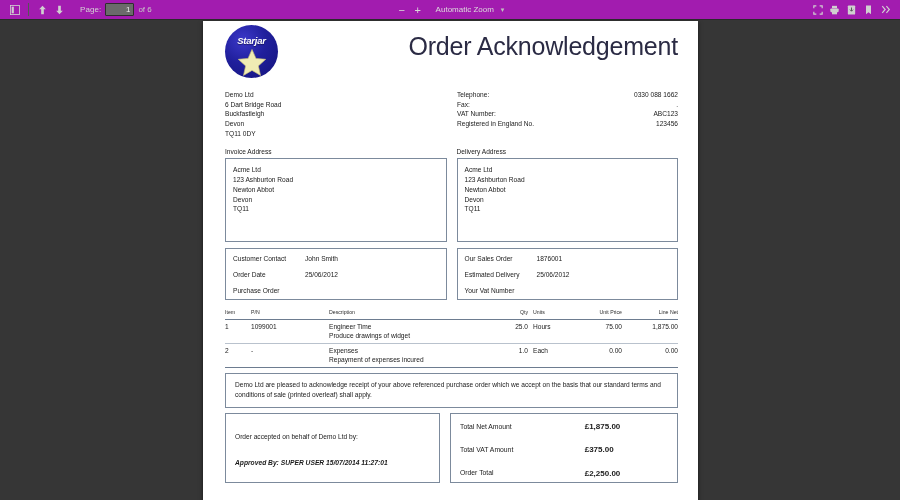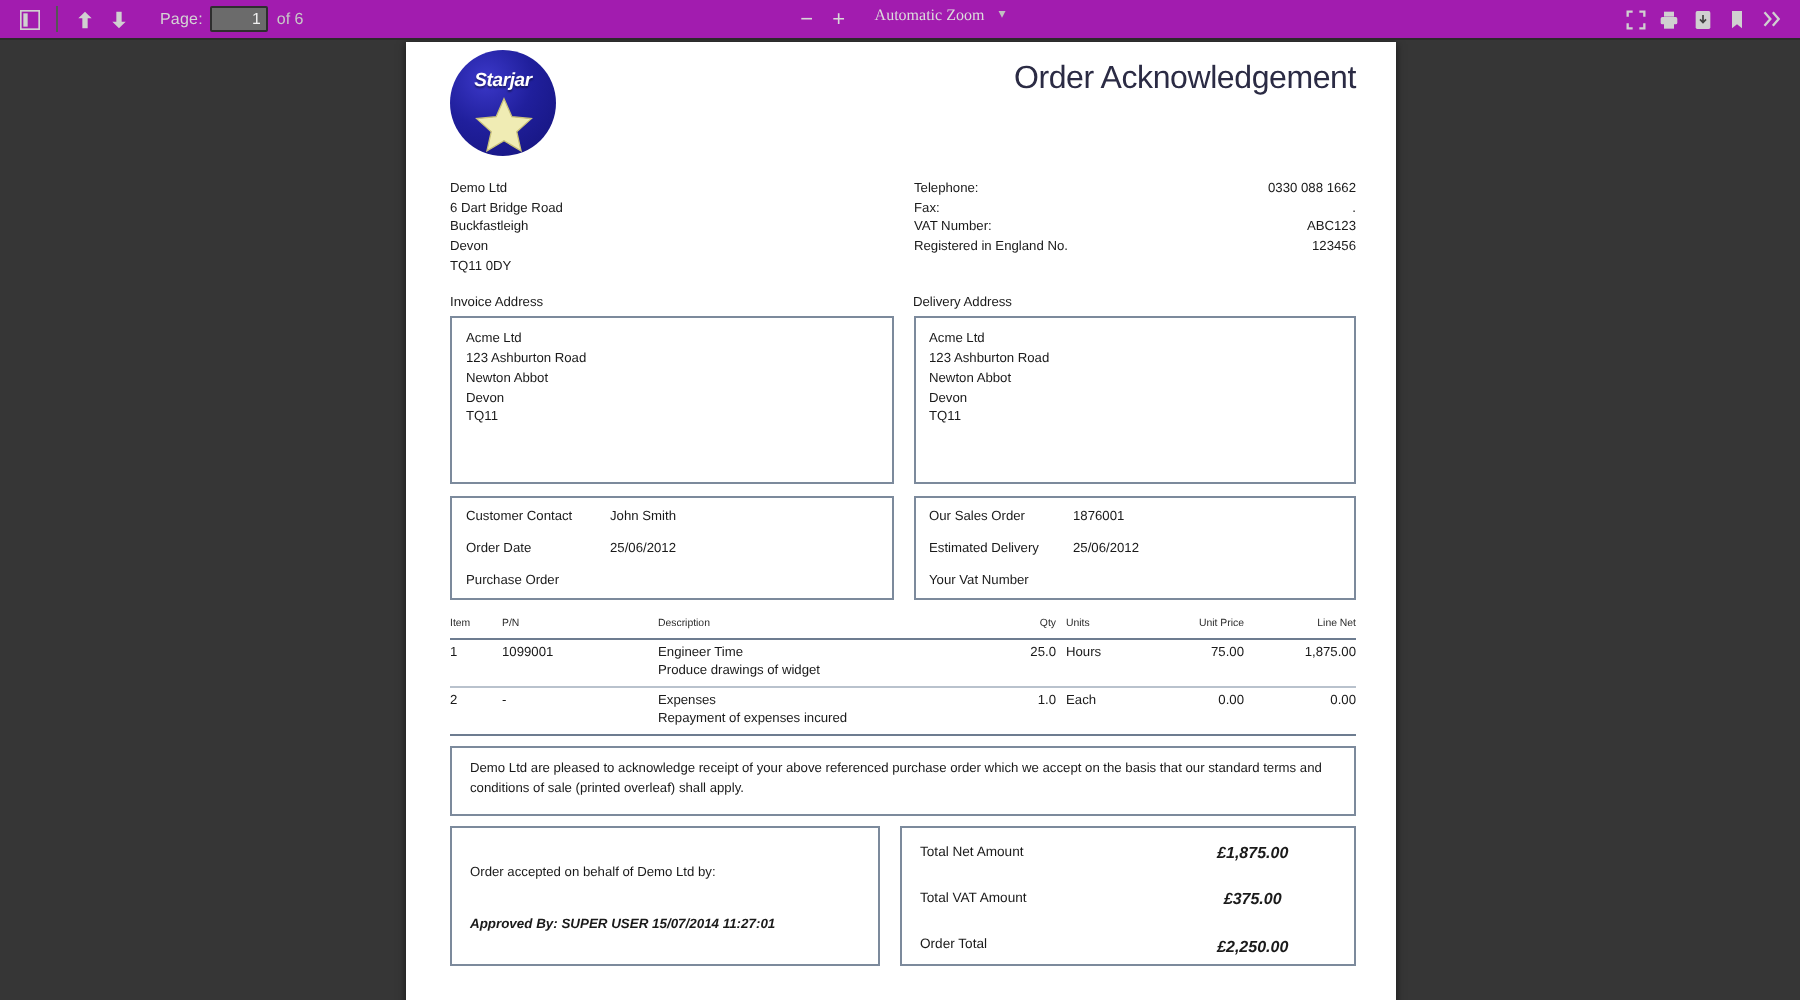--- a/index.html
+++ b/index.html
@@ -105,24 +105,24 @@
     color:#d8d8d8; font-size: 11px; cursor: pointer;
     border-radius: 2px;
   }
 
   .zoom-select {
     height: 14px;
     background: transparent;
     border: none;
     color: #dcdcdc;
     font-size: 8px;
-    font-family: Liberation Serif, serif;
+    font-family: Liberation Sans, sans-serif;
     margin-left: 10px;
     display: flex;
-    align-items: flex-start;
+    align-items: center;
     cursor: pointer;
     padding-right: 2px;
   }
   .zoom-caret {
     display:inline-block;
     margin-left: 7px;
     font-size: 7px;
     color: #c0c0c0;
   }
 
@@ -181,21 +181,21 @@
   }
   .logo-star {
     position: absolute;
     left: 50%; top: 23px;
     transform: translateX(-50%);
   }
 
   .doc-title {
     position: absolute;
     right: 0; top: 8px;
-    font-size: 16px;
+    font-size: 25px;
     color: #2b2b44;
     font-weight: 400;
     letter-spacing: -.2px;
     white-space: nowrap;
   }
 
   
   .inforow { position: relative; height: 48px; margin-top: 1px; }
   .company-addr { position: absolute; left: 0; top: 0; font-size: 6.6px; line-height: 1.46; }
   .contact-tbl {
@@ -290,21 +290,21 @@
     font-size: 6.7px;
   }
   .totals-box {
     flex: 1;
     border: 1px solid #7c8a9c;
     height: 70px;
     padding: 7px 9px 0 9px;
   }
   .totals-box table { width: 100%; border-collapse: collapse; font-size: 6.8px; }
   .totals-box td { padding: 0 0 12px 0; }
-  .totals-box td.amt { text-align: center; font-weight: bold; font-size: 8px; font-style: italic; }
+  .totals-box td.amt { text-align: left; font-weight: bold; font-size: 8px; }
 </style>
 </head>
 <body>
 
 <div class="toolbar">
 
   <div class="tb-left">
     <div class="tb-btn">
       <svg width="10" height="10" viewBox="0 0 12 12">
         <rect x="0.5" y="0.5" width="11" height="11" fill="none" stroke="#d0d0d0" stroke-width="1"></rect>

